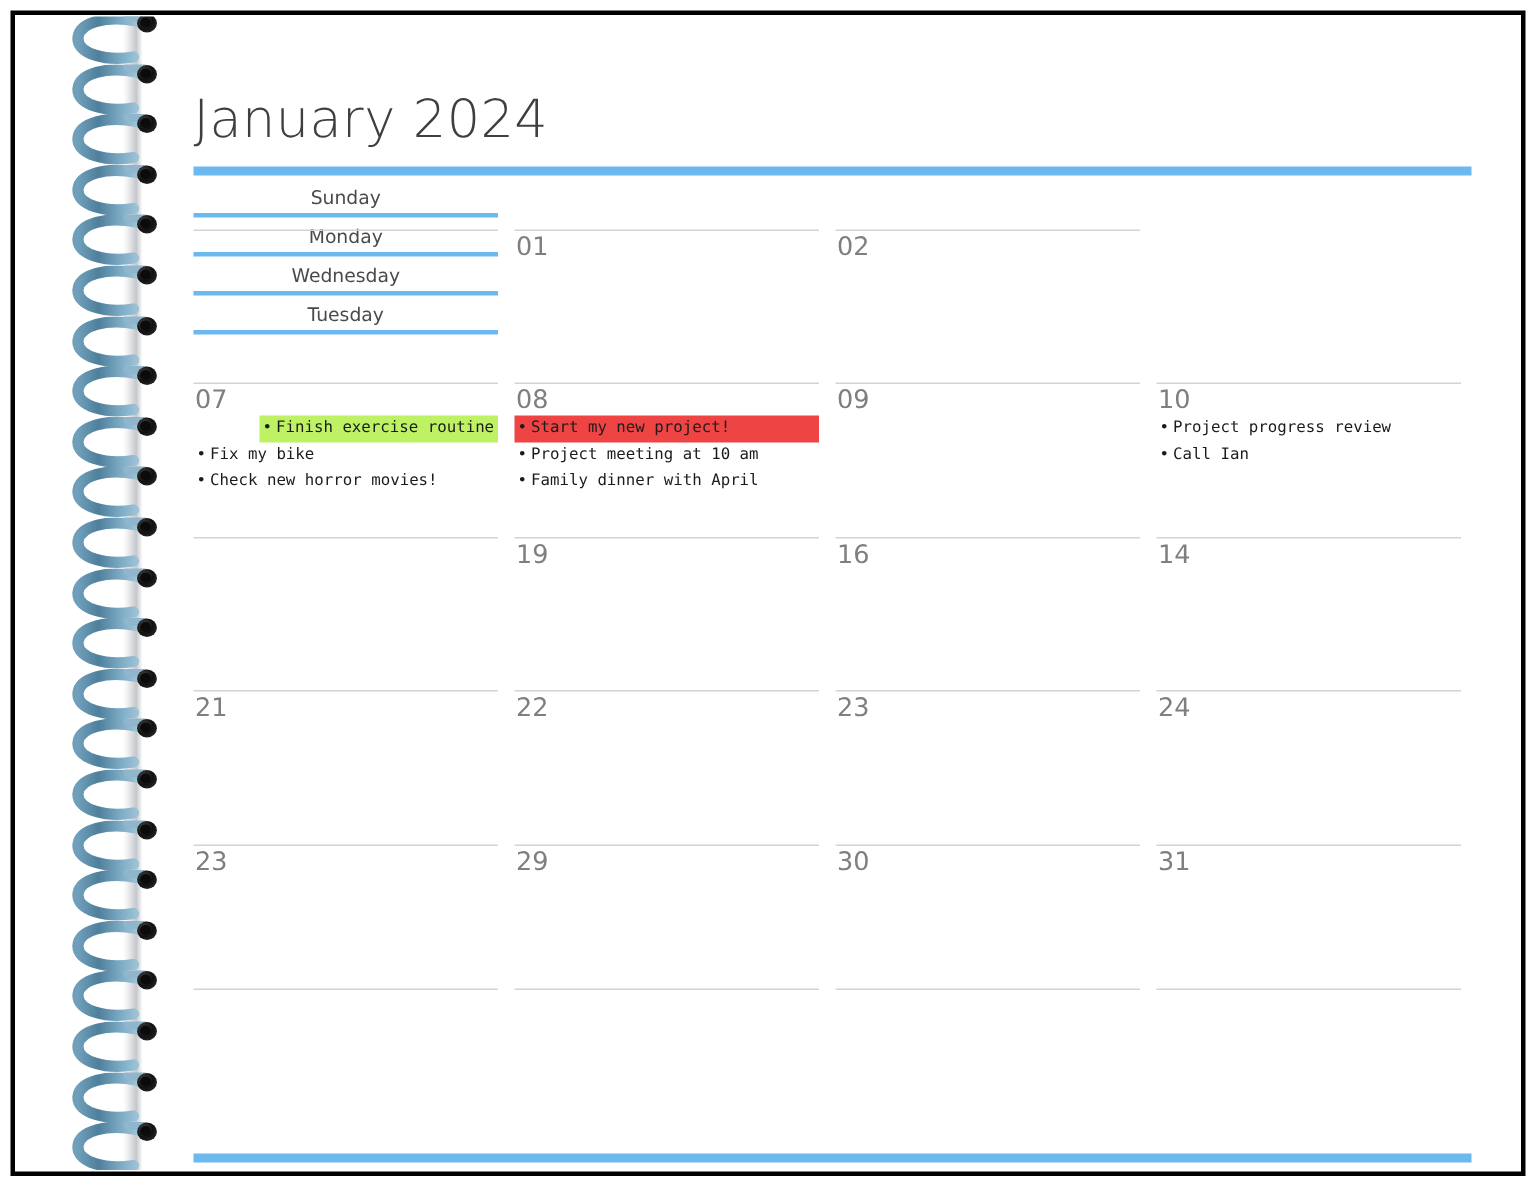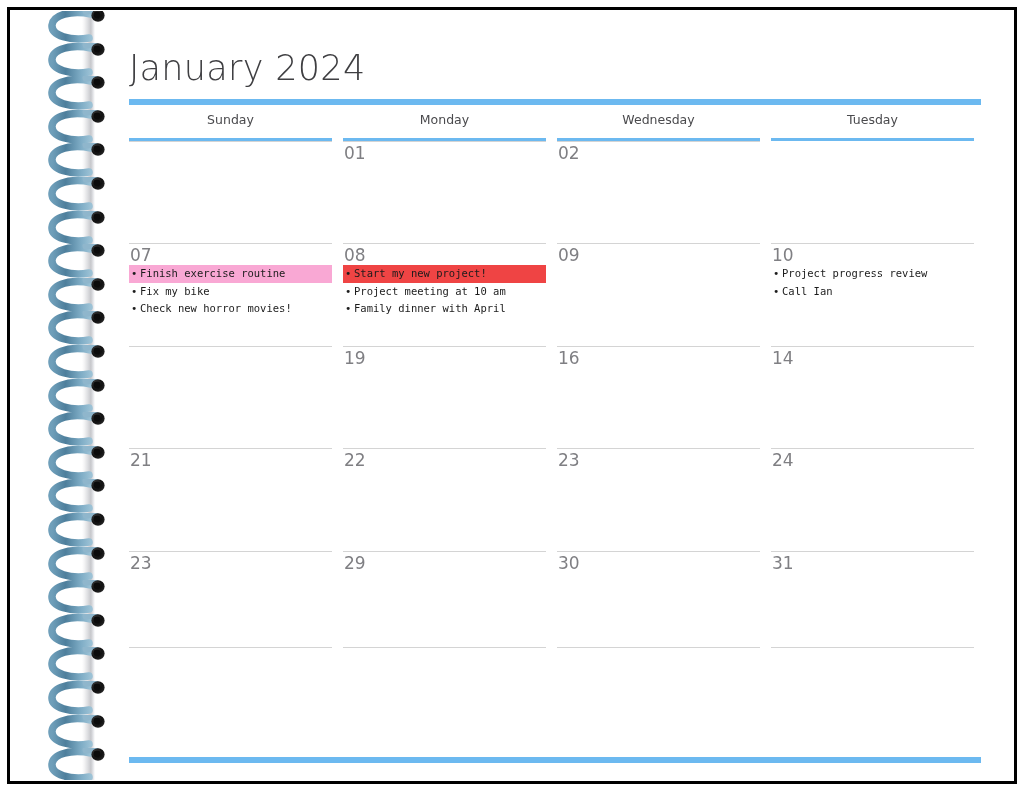--- a/index.html
+++ b/index.html
@@ -64,21 +64,21 @@
     left: 0px;
     width: 62px;
     height: 30px;
   }
   .coil svg { display: block; }
 
   
   #calendar {
     position: absolute;
     left: 109px;
-    top: 0px;
+    top: 12px;
     width: 872px;
     height: 769px;
   }
 
   #month-title {
     position: absolute;
     left: 9px;
     top: 37px;
     font-family: "DejaVu Sans", sans-serif;
     font-size: 35px;
@@ -107,20 +107,21 @@
   }
 
   
   #weekday-row {
     position: absolute;
     left: 9px;
     top: 96px;
     width: 856px;
     height: 34px;
     display: flex;
+    flex-direction: column;
   }
   .weekday-cell {
     width: 214px;
     box-sizing: border-box;
     padding-right: 11px;
     text-align: center;
     position: relative;
   }
   .weekday-label {
     font-family: "DejaVu Sans", sans-serif;
@@ -183,21 +184,21 @@
     color: #1b1b1b;
     white-space: nowrap;
     padding-left: 2px;
     display: block;
   }
   .event .bullet {
     display: inline-block;
     width: 9px;
     color: #1b1b1b;
   }
-  .event.hl-yellow { background: #f9a8d4; }
+  .event.hl-yellow { background: #bef264; margin-left: 44px; }
   .event.hl-pink   { background: #ef4444; }
 
   
   #last-rule {
     position: absolute;
     left: 9px;
     top: 636px;
     width: 856px;
     height: 12px;
     display: flex;

